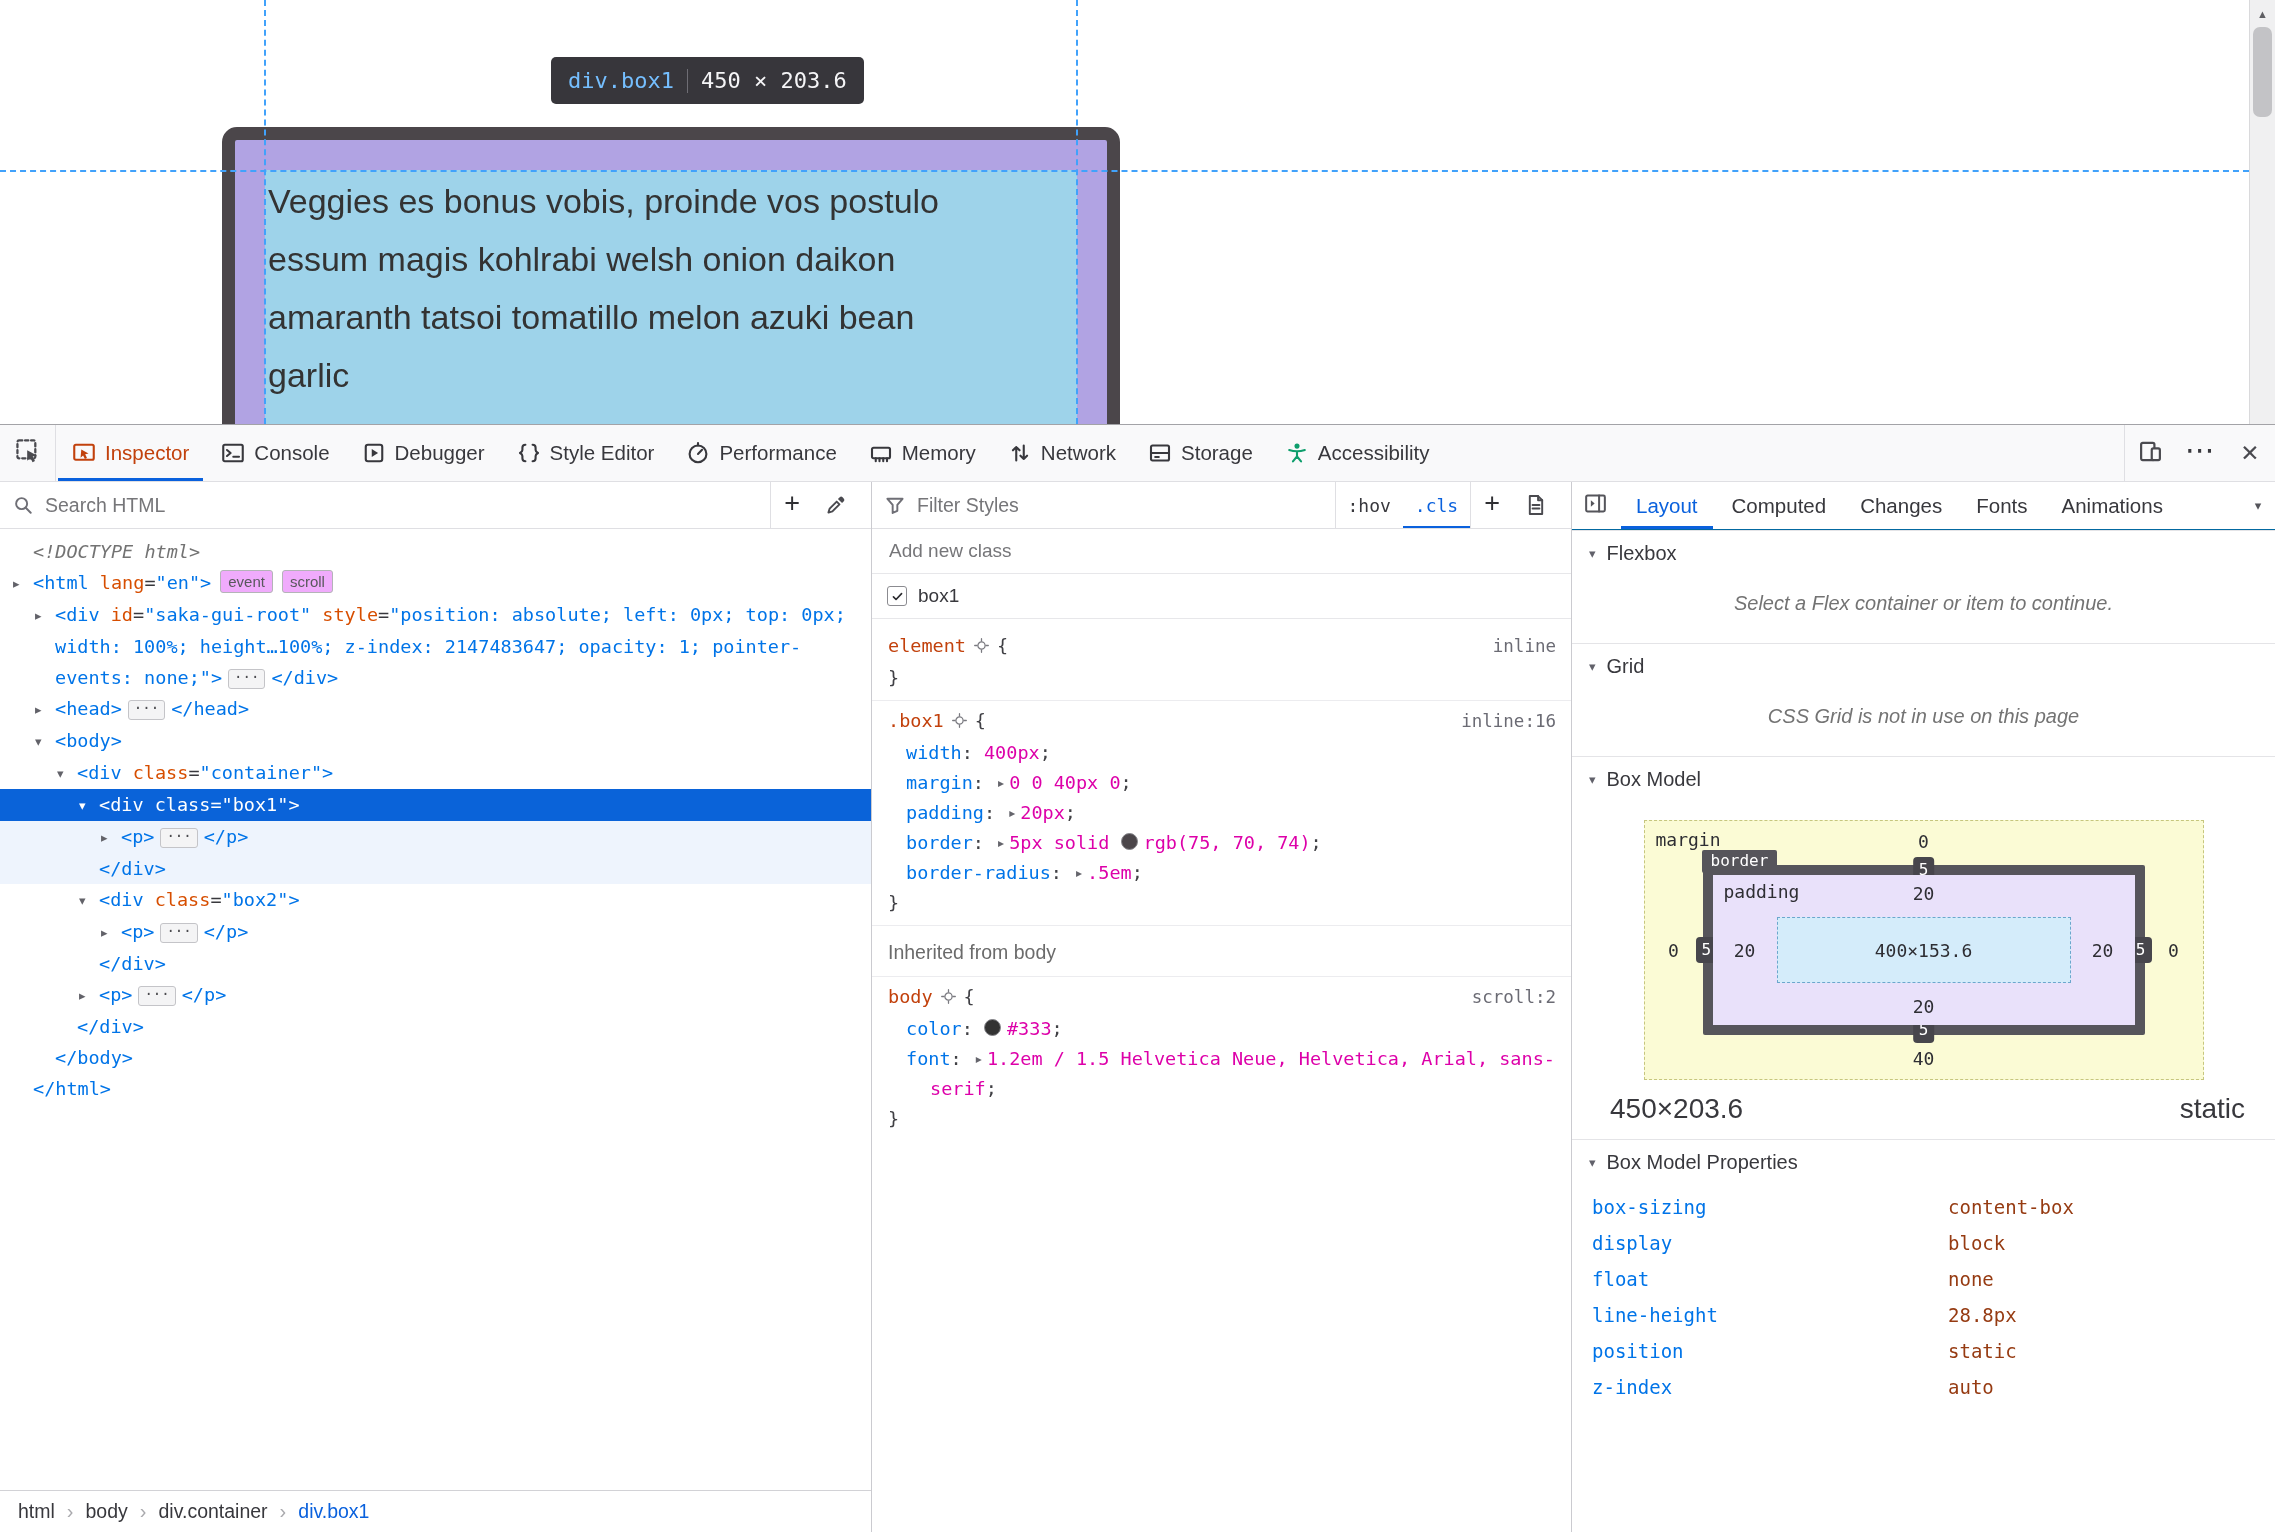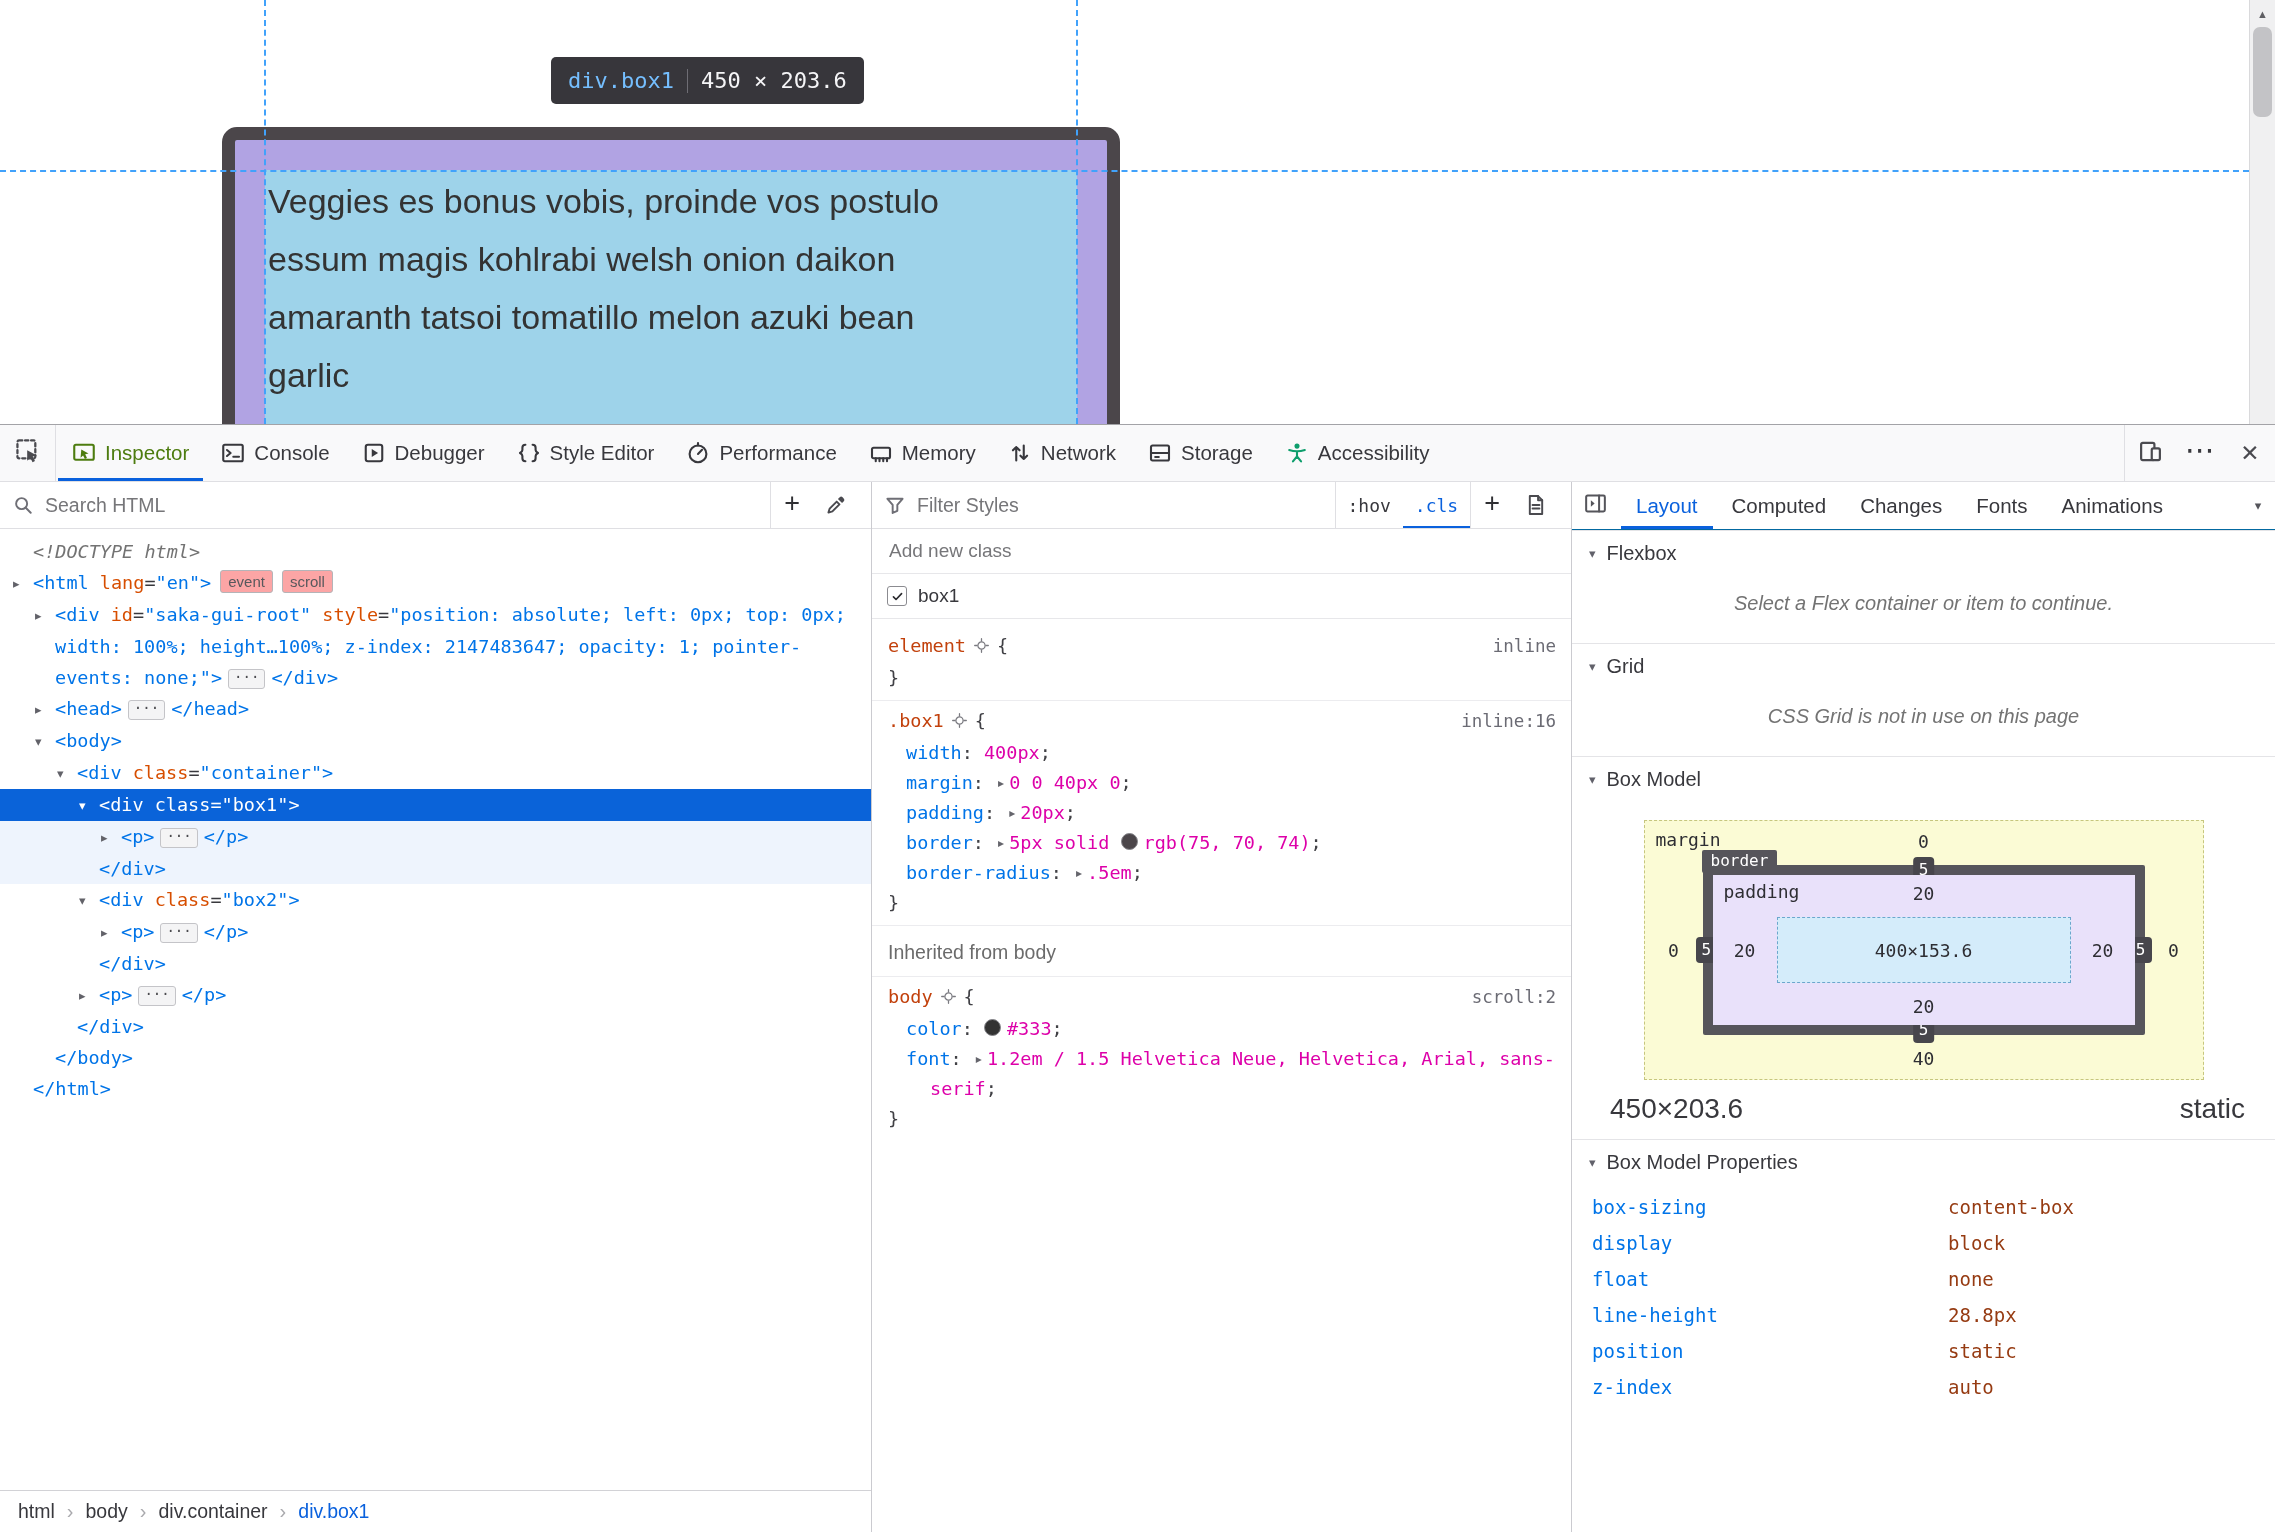--- a/index.html
+++ b/index.html
@@ -30,21 +30,21 @@
   
   #devtools{position:absolute;left:0;top:424px;right:0;bottom:0;border-top:1px solid #a3a3a7;
             display:flex;flex-direction:column;background:#fff}
   #dt-toolbar{height:56px;background:#f9f9fa;border-bottom:1px solid #dfdfe3;display:flex;align-items:stretch;flex:none}
   #pick-btn{width:55px;display:flex;align-items:center;justify-content:center;border-right:1px solid #dfdfe3;color:#4a4a4f}
   #pick-btn svg{width:26px;height:26px}
   #dt-tabs{display:flex;align-items:stretch}
   .dt-tab{position:relative;display:flex;align-items:center;gap:9px;padding:0 16px;font-size:20.5px;color:#38383d}
   .dt-tab .tab-icon{width:24px;height:24px;display:inline-flex}
   .dt-tab .tab-icon svg{width:24px;height:24px}
-  .dt-tab.active{color:#4d7c0f}
+  .dt-tab.active{color:#c2410c}
   .dt-tab.active::after{content:"";position:absolute;left:2px;right:2px;bottom:0;height:3px;background:#0a61dd}
   #dt-right{margin-left:auto;display:flex;align-items:stretch;border-left:1px solid #dfdfe3}
   .dt-ibtn{width:50px;display:flex;align-items:center;justify-content:center;color:#4a4a4f}
   .dt-ibtn svg{width:25px;height:25px}
   #menu-btn{font-family:"DejaVu Sans",sans-serif;font-size:30px;color:#38383d;padding-bottom:8px}
   #close-btn{font-size:23px}
 
   #dt-body{flex:1;display:grid;grid-template-columns:872px 700px 1fr;min-height:0}
   .pane{position:relative;min-width:0;background:#fff}
   #markup-pane,#rules-pane{border-right:1px solid #cbcbd0}
@@ -61,21 +61,21 @@
   
   #markup-tree{position:absolute;left:0;right:0;top:47px;bottom:41px;overflow:hidden;
                font-family:"DejaVu Sans Mono",monospace;font-size:18.5px;line-height:31px;padding-top:7px}
   .mk-row{padding-right:10px;min-height:31px}
   .mk-arrow{display:inline-block;width:20px;margin-left:-20px;color:#626269;font-size:13px;
             font-family:"DejaVu Sans",sans-serif;vertical-align:1px}
   .mk-tag,.mk-val{color:#0074e8}
   .mk-attr{color:#d74e00}
   .mk-text{color:#38383d}
   .mk-doctype{color:#737373;font-style:italic}
-  .mk-badge{display:inline-block;border:1px solid #b4b4b8;border-radius:3px;color:#58585c;background:#fca5a5;
+  .mk-badge{display:inline-block;border:1px solid #b4b4b8;border-radius:3px;color:#58585c;background:#f0abfc;
             font-family:"Liberation Sans",sans-serif;font-size:15px;line-height:21px;padding:0 7px;margin-left:9px;vertical-align:2px}
   .mk-dots{display:inline-block;border:1px solid #c4c4c8;background:#f4f4f5;border-radius:3px;color:#4a4a4e;
            font-size:14px;line-height:12px;padding:1px 5px 5px;margin:0 6px;vertical-align:2px}
   .mk-row.selected{background:#0a63d9}
   .mk-row.selected span{color:#fff !important;border-color:#9cc3f5;background:transparent}
   .mk-row.tinted{background:#eef4fd}
   #breadcrumbs{position:absolute;left:0;right:0;bottom:0;height:41px;border-top:1px solid #d2d2d6;background:#fff;
                display:flex;align-items:center;padding:0 16px;font-size:19.5px}
   .crumb{color:#38383d;padding:0 2px}
   .crumb.current{color:#0a61dd}

